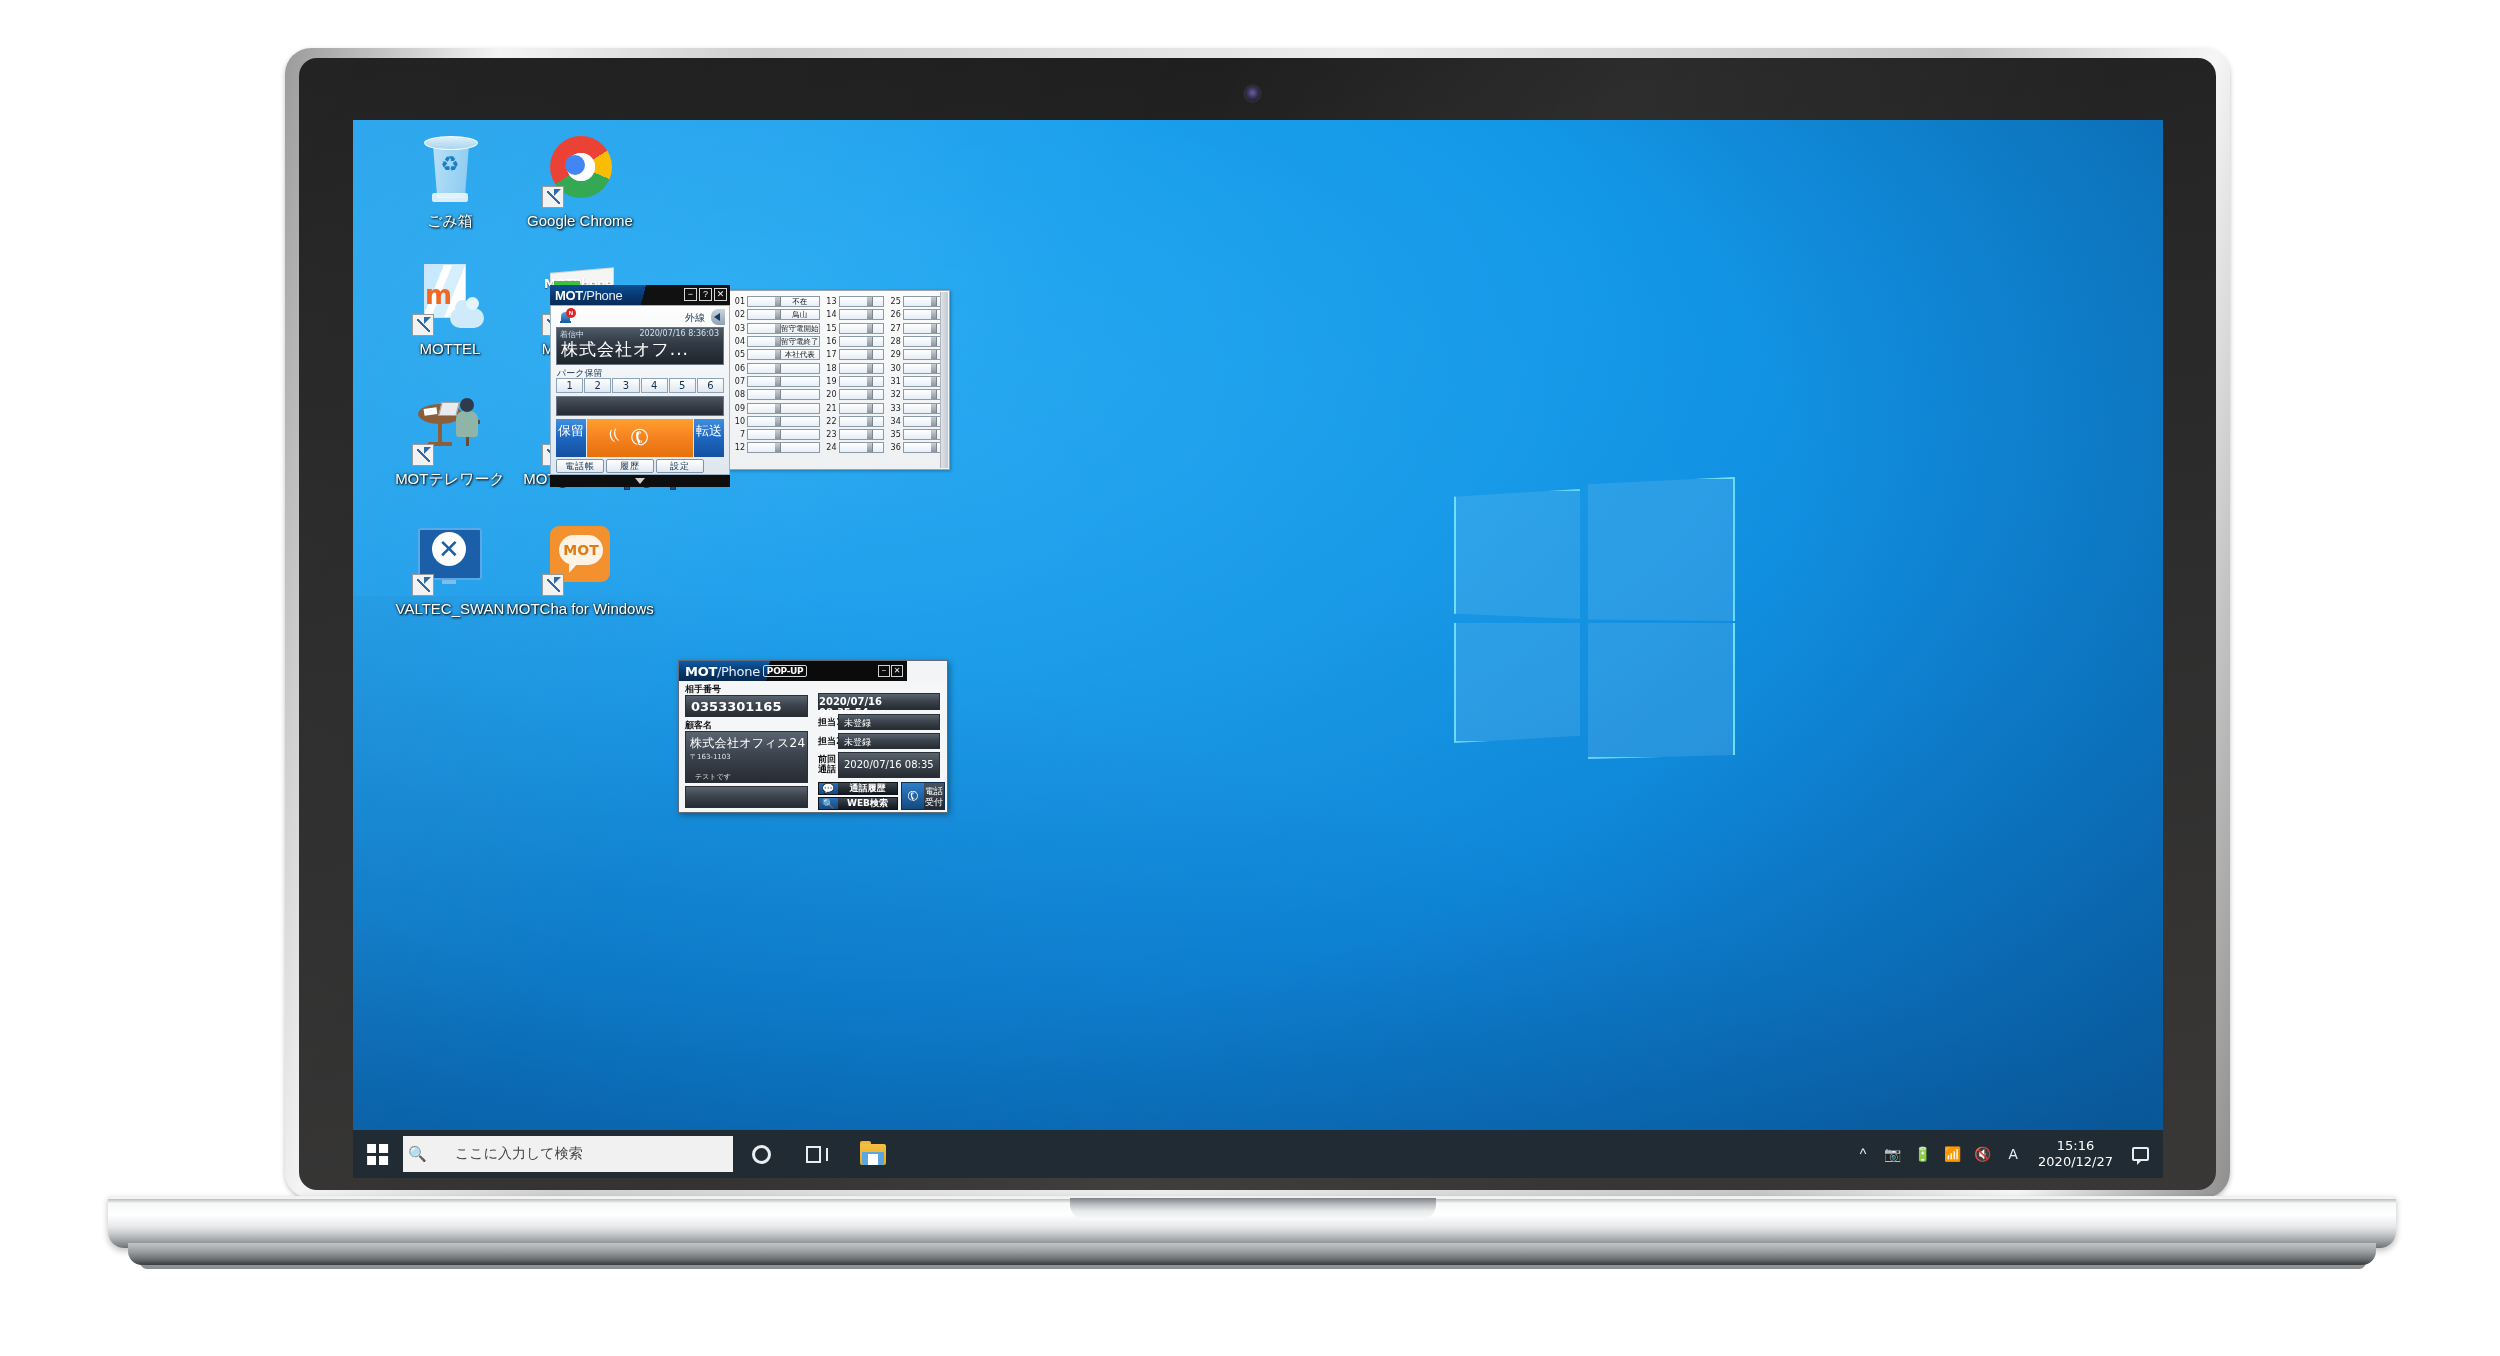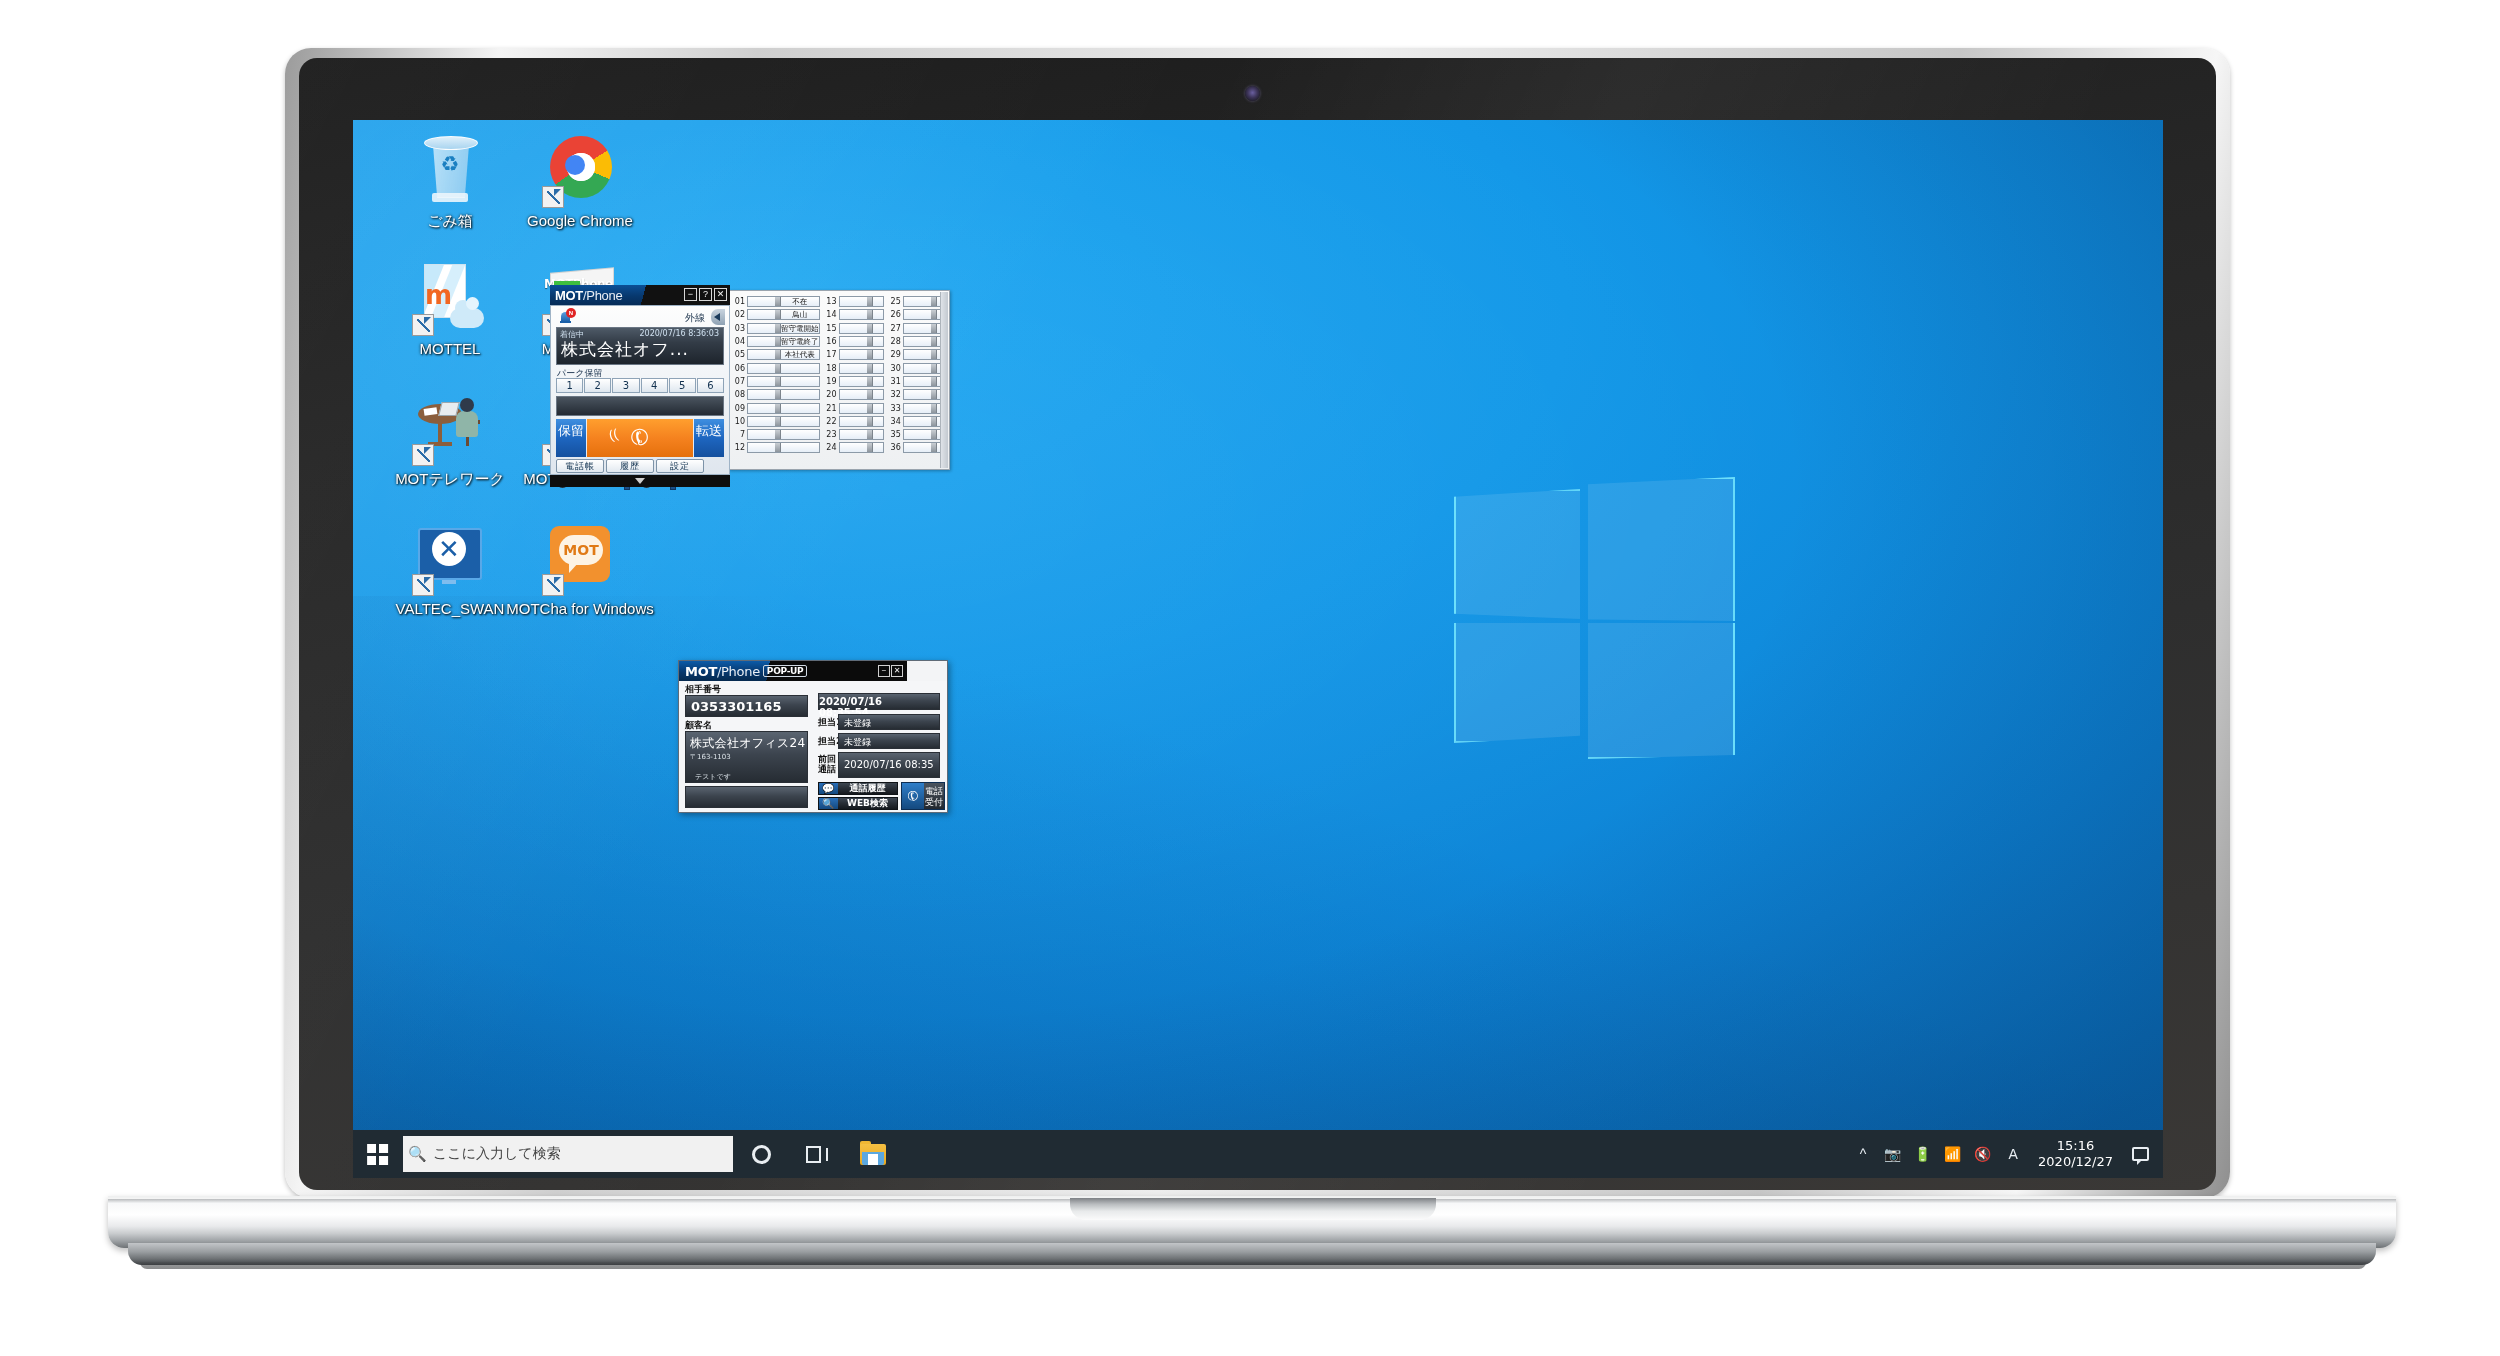--- a/index.html
+++ b/index.html
@@ -294,21 +294,21 @@
 
   
   .taskbar{position:absolute;left:0;bottom:0;width:1810px;height:48px;background:#202b33;
      display:flex;align-items:center;}
   .tb-start{width:48px;height:48px;display:flex;align-items:center;justify-content:center;}
   .winflag{width:21px;height:21px;display:grid;grid-template-columns:1fr 1fr;grid-template-rows:1fr 1fr;gap:2.5px;
      transform:perspective(60px) rotateY(-3deg);}
   .winflag i{background:#fff;display:block;}
   .tb-search{width:330px;height:36px;background:#f1f1f1;display:flex;align-items:center;margin-left:2px;}
   .tb-search .mag{width:30px;text-align:center;font-size:15px;color:#333;}
-  .tb-search .ph{font-size:14px;color:#444;font-family:"DejaVu Sans",sans-serif;}
+  .tb-search .ph{font-size:14px;color:#444;font-family:"DejaVu Sans",sans-serif;margin-left:22px;}
   .tb-ico{width:56px;height:48px;display:flex;align-items:center;justify-content:center;}
   .cortana{width:19px;height:19px;border-radius:50%;border:3px solid #e9eef2;box-sizing:border-box;}
   .taskview{width:22px;height:17px;position:relative;}
   .taskview .bx{position:absolute;left:0;top:0;width:15px;height:17px;border:2px solid #e9eef2;box-sizing:border-box;}
   .taskview .ln{position:absolute;right:0;top:2px;width:2px;height:13px;background:#e9eef2;}
   .folder{width:26px;height:21px;position:relative;}
   .folder .back{position:absolute;left:0;top:0;width:26px;height:21px;border-radius:2px;
      background:linear-gradient(180deg,#f5c043,#e8a81f);}
   .folder .tab{position:absolute;left:0;top:-3px;width:11px;height:5px;border-radius:2px 2px 0 0;background:#f0b733;}
   .folder .front{position:absolute;left:2px;bottom:0;width:22px;height:13px;border-radius:0 0 2px 2px;

